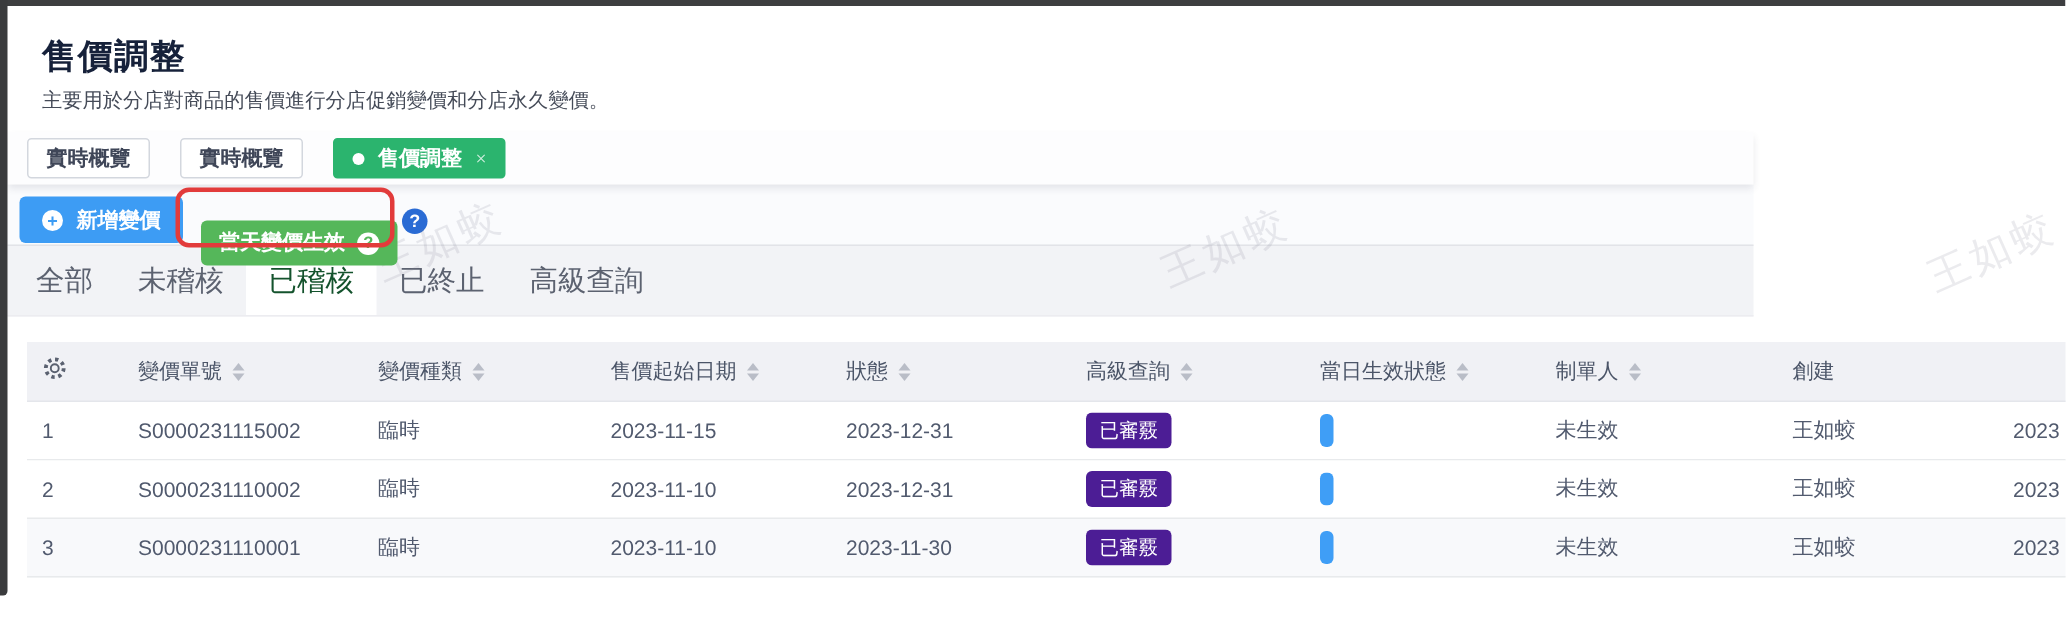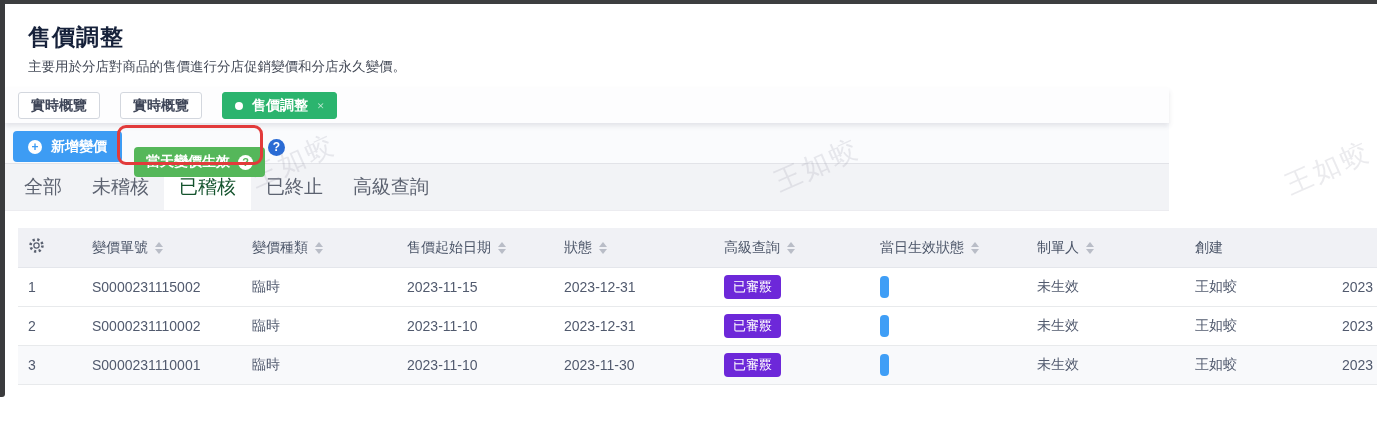--- a/index.html
+++ b/index.html
@@ -47,21 +47,21 @@
   .thead { background:#f0f1f5; height:40px; color:#4b5568; border-bottom:1px solid #e4e6eb; }
   .thead .cell { display:flex; align-items:center; font-family:"Liberation Serif", serif; }
   .tbody-row { height:39px; border-bottom:1px solid #e8eaec; background:#fff; }
   .tbody-row.alt { background:#f8f9fb; }
   .cell { padding-left:16px; overflow:hidden; white-space:nowrap; }
   .cell.first { padding-left:10px; }
   .sort { display:inline-flex; flex-direction:column; gap:2px; margin-left:7px; cursor:pointer; }
   .sort i { display:block; width:0; height:0; border-left:4px solid transparent; border-right:4px solid transparent; }
   .sort .up { border-bottom:5px solid #b9bdc7; }
   .sort .down { border-top:5px solid #b9bdc7; }
-  .badge { display:inline-block; padding:3px 9px; background:#6d28d9; color:#fff; border-radius:4px; font-size:13px; }
+  .badge { display:inline-block; padding:3px 9px; background:#4c1d95; color:#fff; border-radius:4px; font-size:13px; }
   .blue-pill { display:inline-block; width:9px; height:22px; background:#3f9ef6; border-radius:4px; vertical-align:middle; cursor:pointer; }
   .gear { display:flex; align-items:center; }
 
   
   .wm { position:absolute; font-family:"Liberation Serif", serif; font-size:27px; letter-spacing:3px; color:rgba(118,122,140,0.15); transform:rotate(-24deg); z-index:8; pointer-events:none; }
   .wm1 { left:248px; top:143px; }
   .wm2 { left:772px; top:147px; }
   .wm3 { left:1283px; top:150px; }
 </style>
 </head>

